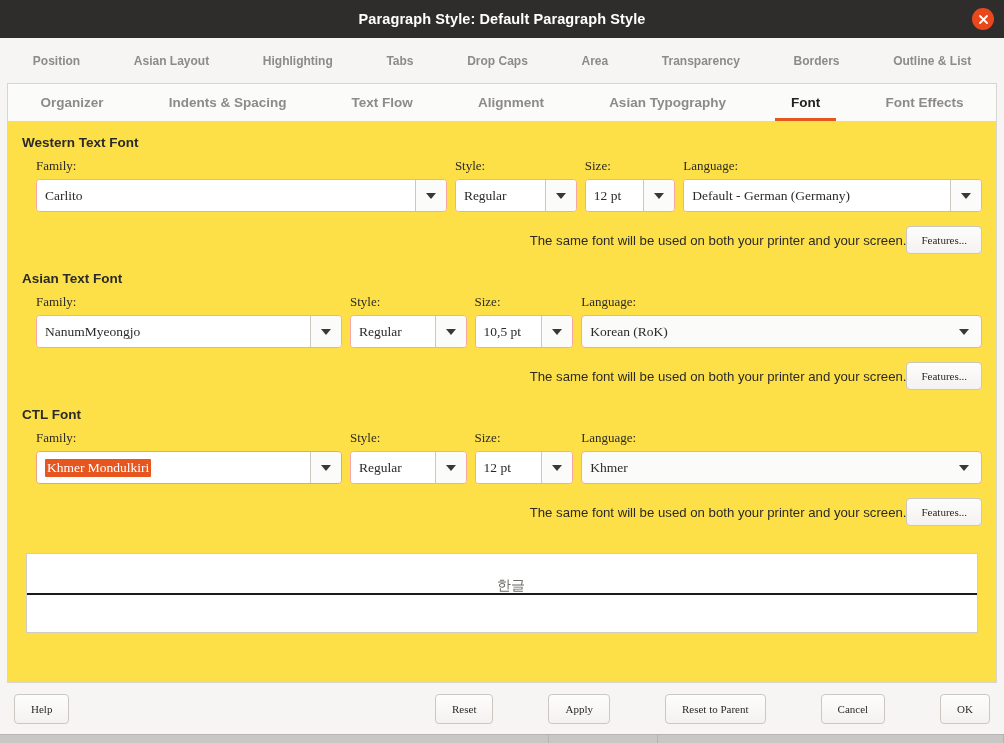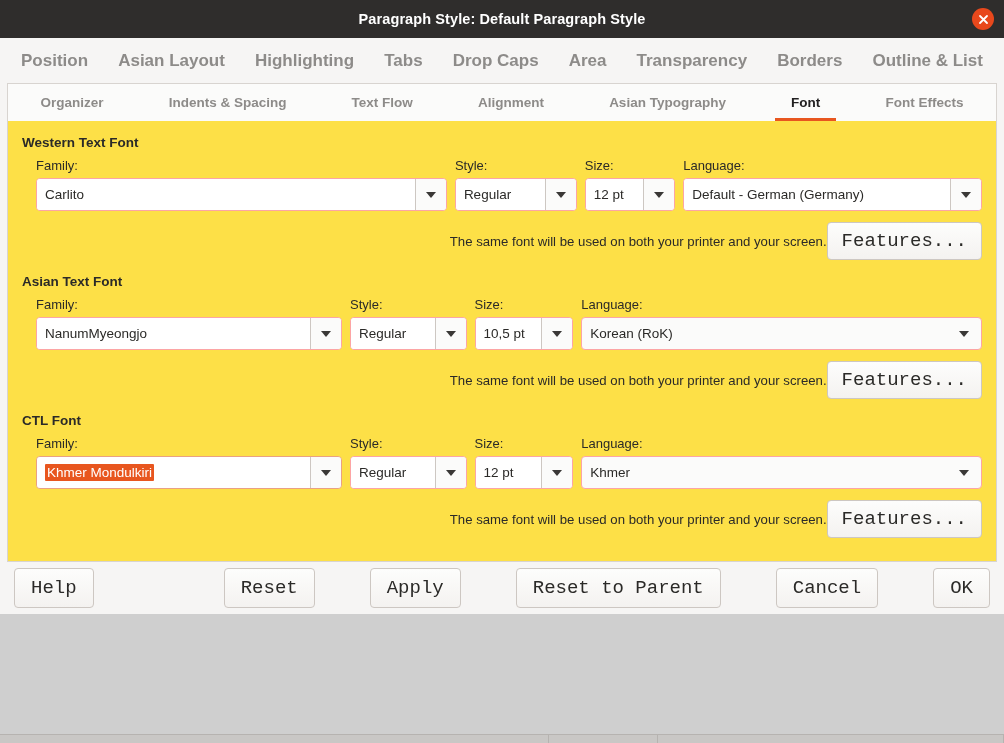--- a/index.html
+++ b/index.html
@@ -9,21 +9,21 @@
   }
   .screen {
     position: relative;
     width: 1004px; height: 743px;
     overflow: hidden;
     background: #cfcfcf;
   }
   
   .window {
     position: absolute; left: 0; top: 0;
-    width: 1004px; height: 614px;
+    width: 1004px; height: 735px;
     background: #f6f5f4;
     display: flex; flex-direction: column;
     box-sizing: border-box;
   }
   .titlebar {
     height: 38px; flex: 0 0 38px;
     background: #2f2d2c;
     display: flex; align-items: center; justify-content: center;
     position: relative;
   }
@@ -50,21 +50,21 @@
   .tabrow-top {
     background: #f6f5f4;
     height: 45px; flex: 0 0 45px;
     display: flex; align-items: center;
     padding: 0 6px;
     box-sizing: border-box;
   }
   .tabrow-top .tab {
     flex: 1 1 auto;
     text-align: center;
-    font-size: 17px;
+    font-size: 12px;
     font-weight: bold;
     color: #8d8b89;
     cursor: pointer;
     white-space: nowrap;
     padding: 0 4px;
   }
   .tabrow-bottom {
     background: #fbfbfa;
     height: 38px; flex: 0 0 38px;
     display: flex; align-items: stretch;
@@ -106,20 +106,21 @@
     font-size: 13.5px;
     font-weight: bold;
     color: #2b2a28;
     margin: 2px 0 8px 0;
   }
   .fields-row {
     display: flex;
     align-items: flex-start;
     padding-left: 14px;
     gap: 8px;
+    font-family: Liberation Serif, serif;
   }
   .field { display: flex; flex-direction: column; }
   .field-label {
     font-size: 13px;
     color: #2b2a28;
     margin-bottom: 5px;
   }
   
   .combo {
     display: flex;
@@ -179,25 +180,25 @@
     min-height: 34px;
   }
   .note-text {
     font-size: 13.2px;
     color: #2b2a28;
   }
   .btn {
     border: 1px solid #cdc7c2;
     border-radius: 4px;
     background: linear-gradient(#fdfdfc, #f4f2f0);
-    font-size: 19px;
+    font-size: 11px;
     color: #2b2a28;
     padding: 7px 14px;
     cursor: pointer;
-    font-family: Liberation Mono, monospace;
+    font-family: Liberation Serif, serif;
     white-space: nowrap;
   }
   .section { margin-bottom: 14px; }
 
   
   .preview-wrap { padding: 10px 0 0 0; }
   .preview {
     border: 1px solid #d0ccc8;
     background: #ffffff;
     height: 78px;

